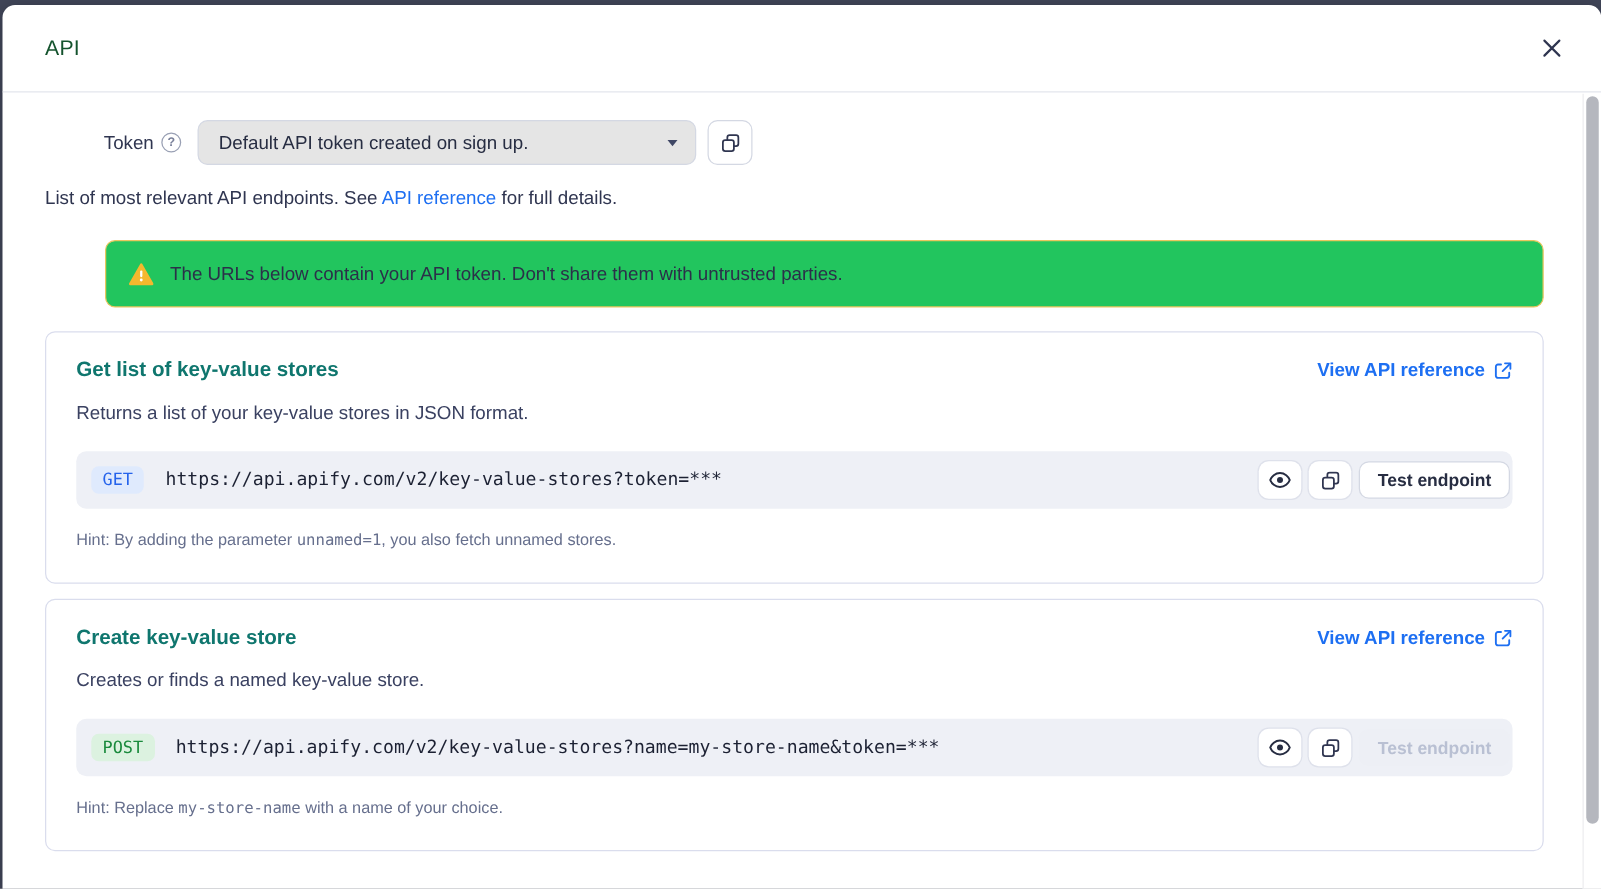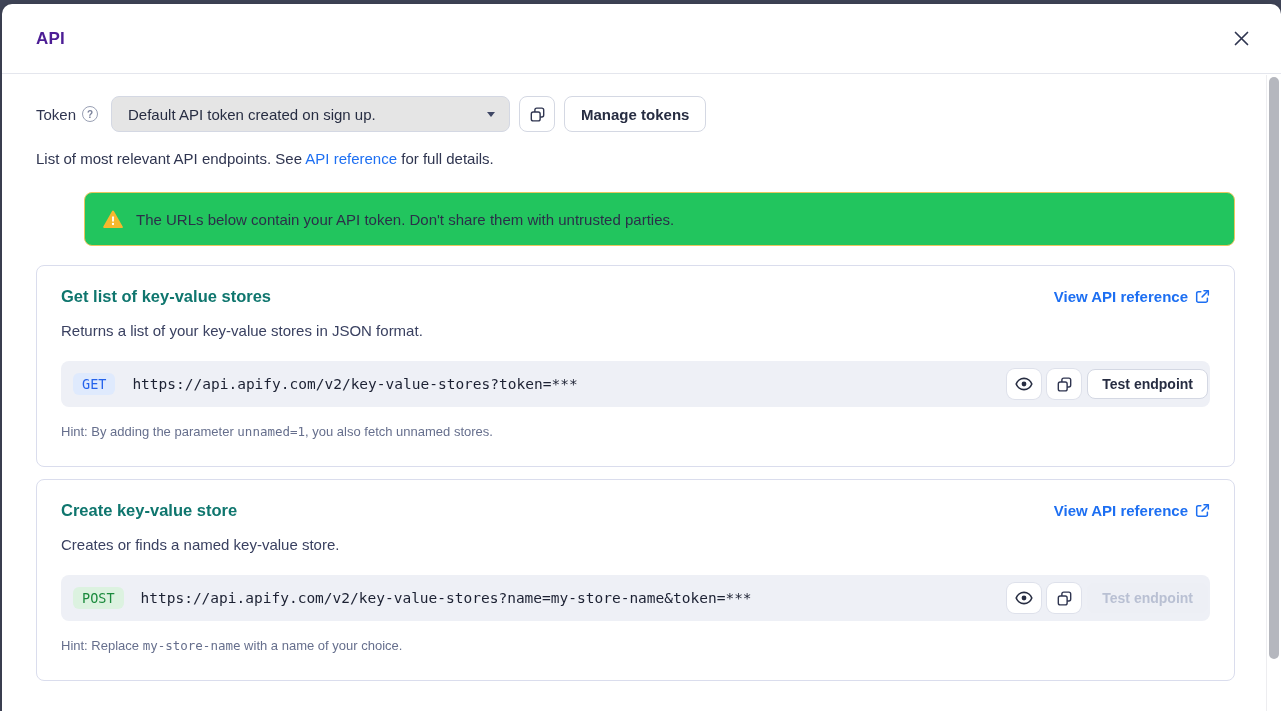--- a/index.html
+++ b/index.html
@@ -4,28 +4,28 @@
 <style>
   * { margin:0; padding:0; box-sizing:border-box; }
   html,body { width:1281px; height:711px; overflow:hidden; }
   body { background:#414659; font-family:"Liberation Sans", sans-serif; color:#2b3049; }
 
   .modal { position:absolute; left:2px; top:4px; right:0; bottom:0; background:#fff;
            border-radius:10px 10px 0 0; box-shadow:0 2px 14px rgba(0,0,0,.25); overflow:hidden; }
 
   .modal-header { height:70px; display:flex; align-items:center; justify-content:space-between;
                   padding:0 22px 0 34px; border-bottom:1px solid #e4e6ed; }
-  .modal-title { font-size:17px; font-weight:700; color:#4c1d95; letter-spacing:.2px; }
+  .modal-title { font-size:17px; font-weight:400; color:#14532d; letter-spacing:.2px; }
   .close-btn { width:36px; height:36px; display:flex; align-items:center; justify-content:center;
                background:none; border:none; cursor:pointer; border-radius:8px; }
 
   .modal-body { padding:22px 46px 0 34px; }
 
   
-  .token-row { display:flex; align-items:center; }
+  .token-row { display:flex; align-items:center;margin-left:47px; }
   .token-label { font-size:15px; color:#2f3550; }
   .help-icon { display:inline-flex; width:16px; height:16px; margin-left:6px; border:1.3px solid #99a0b4;
                border-radius:50%; color:#7a819a; font-size:10px; font-weight:700;
                align-items:center; justify-content:center; }
   .token-select { margin-left:13px; width:399px; height:36px; background:#e5e5e5;
                   border:1px solid #d4d8e3; border-radius:8px; display:flex; align-items:center;
                   padding:0 14px 0 16px; cursor:pointer; }
   .token-select-value { font-size:15px; color:#272d42; flex:1; }
   .caret { width:0; height:0; border-left:4.5px solid transparent; border-right:4.5px solid transparent;
            border-top:5.5px solid #3f4765; }
@@ -105,21 +105,20 @@
         <span class="caret"></span>
       </div>
       <button class="icon-btn">
         <span>
           <svg width="15" height="15" viewBox="0 0 16 16" fill="none" stroke="#2f3550" stroke-width="1.5">
             <rect x="5.2" y="1.2" width="9.4" height="9.4" rx="2"></rect>
             <rect x="1.4" y="5.4" width="9.4" height="9.4" rx="2" fill="#fff"></rect>
           </svg>
         </span>
       </button>
-      <button class="manage-btn">Manage tokens</button>
     </div>
 
     <p class="intro"><span>List of most relevant API endpoints. See </span><a>API reference</a><span> for full details.</span></p>
 
     <div class="warning-banner">
       <span>
         <svg width="20" height="19" viewBox="0 0 20 19">
           <path d="M10 1.6 L18.8 17.1 H1.2 Z" fill="#f5b82e" stroke="#f5b82e" stroke-width="2" stroke-linejoin="round"></path>
           <rect x="9.1" y="6.3" width="1.8" height="5.4" rx="0.9" fill="#fff"></rect>
           <circle cx="10" cy="14" r="1.15" fill="#fff"></circle>

